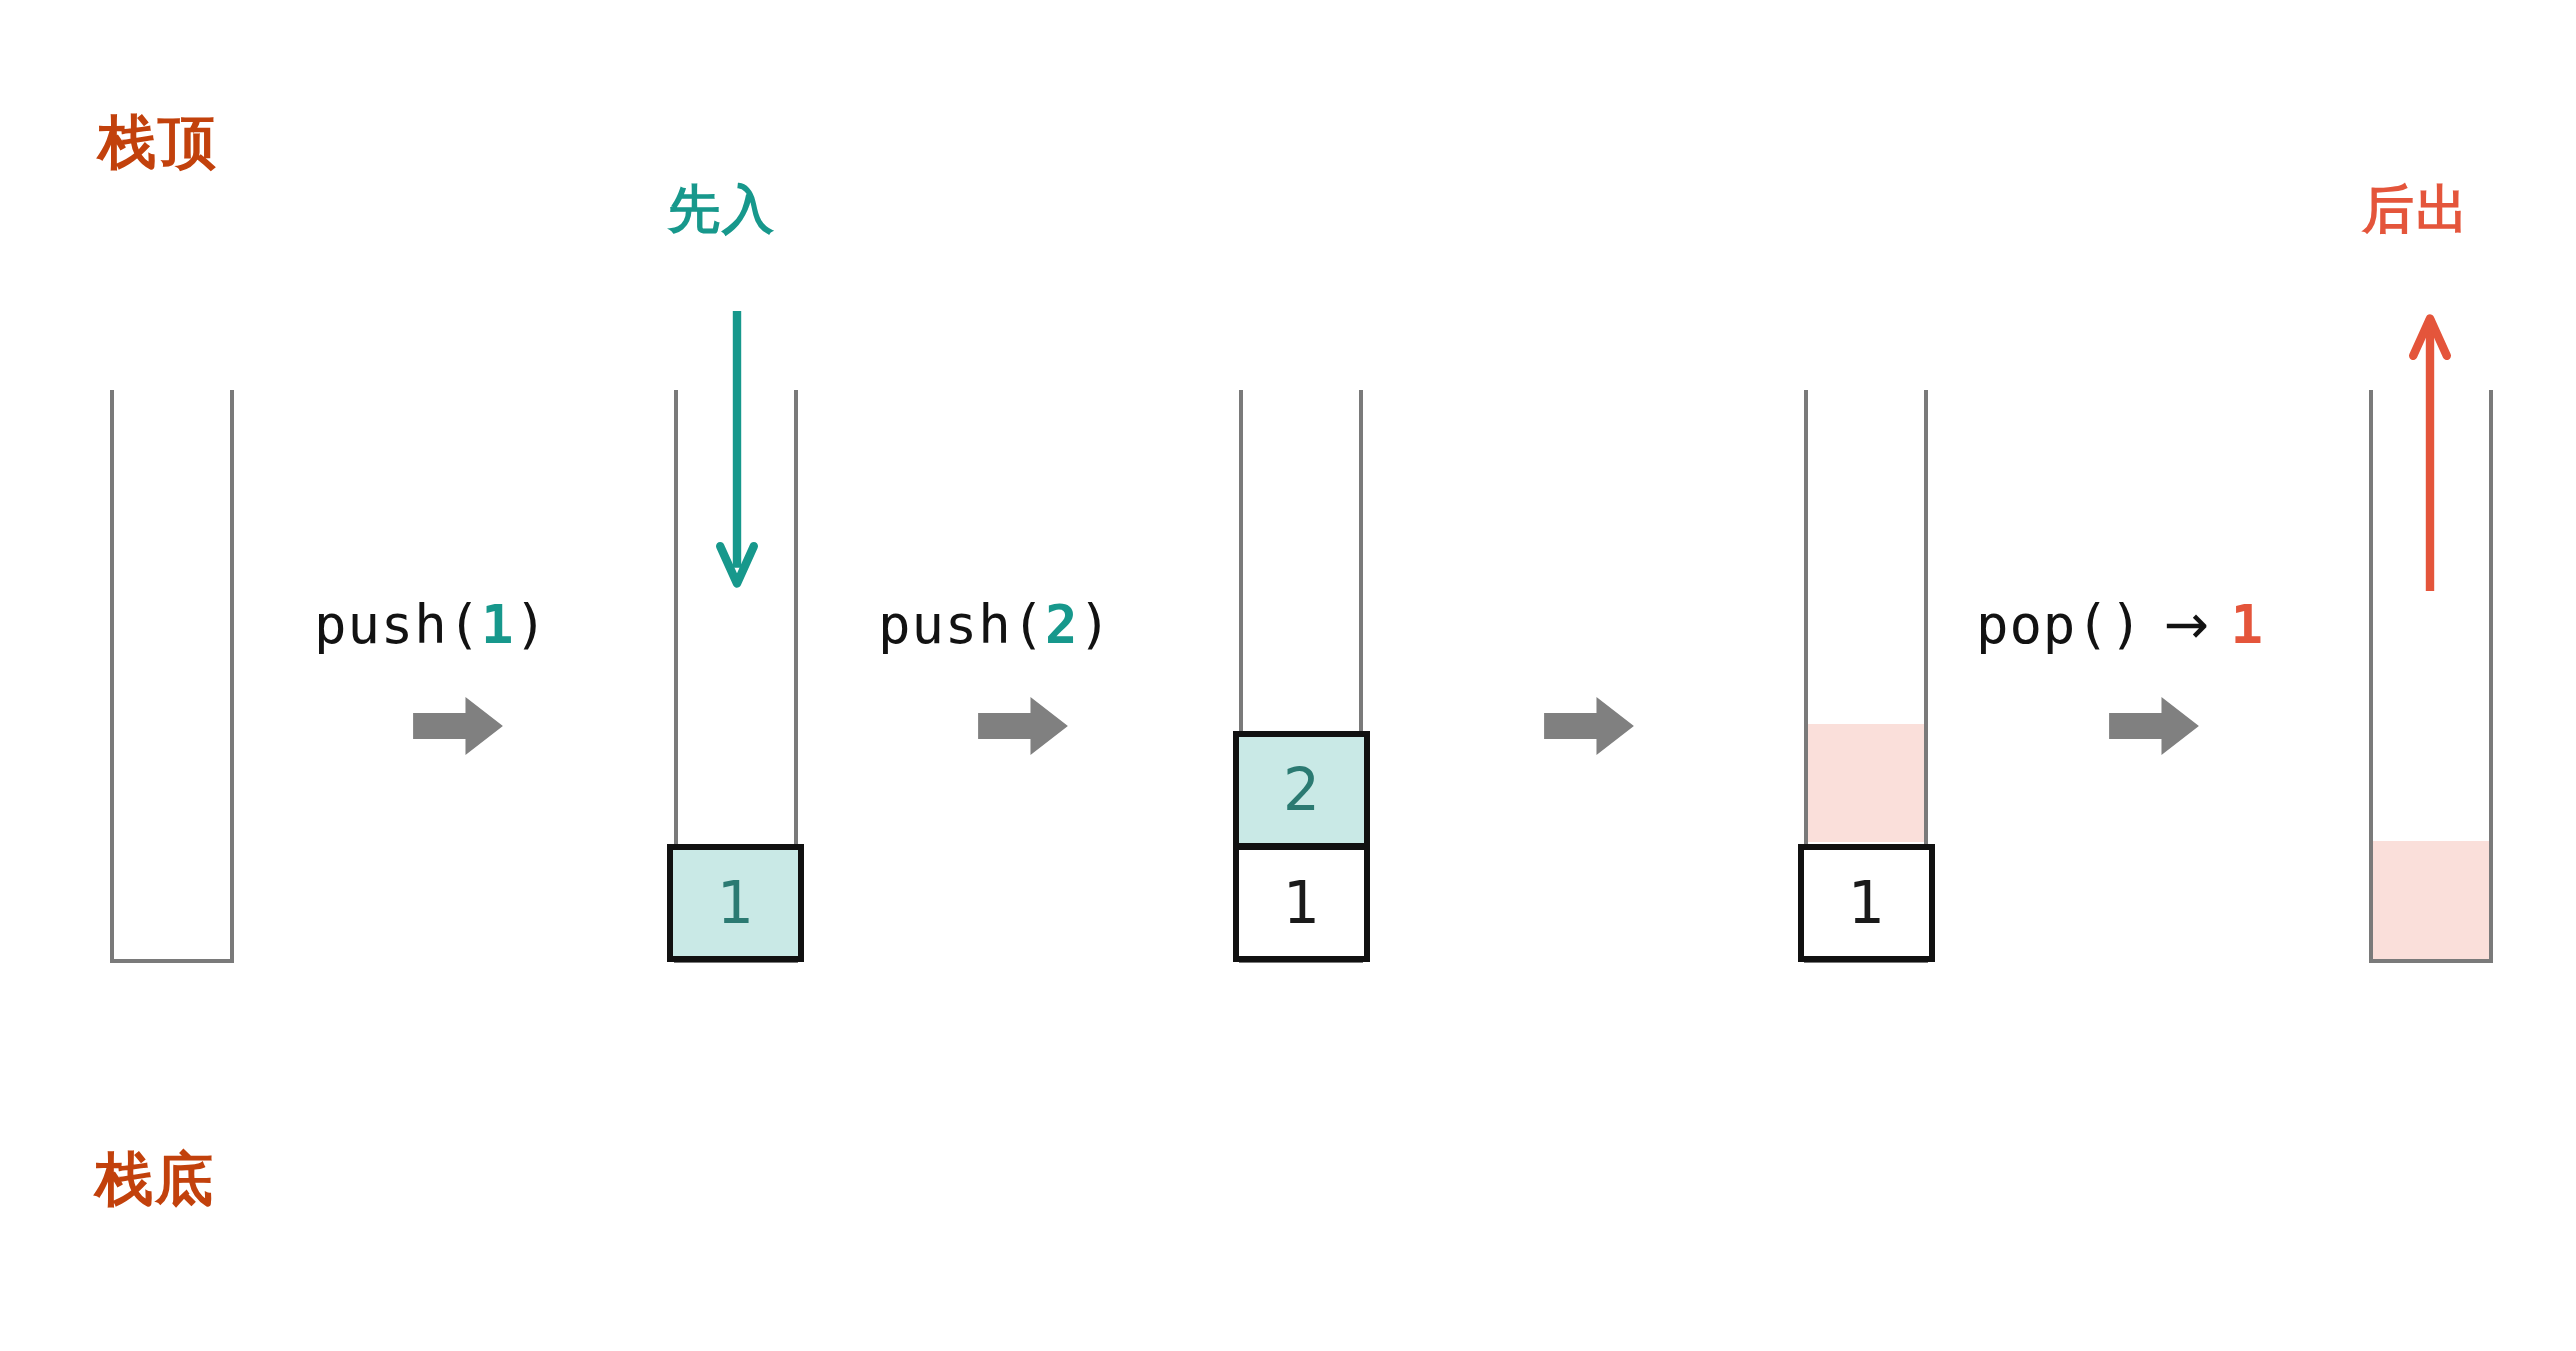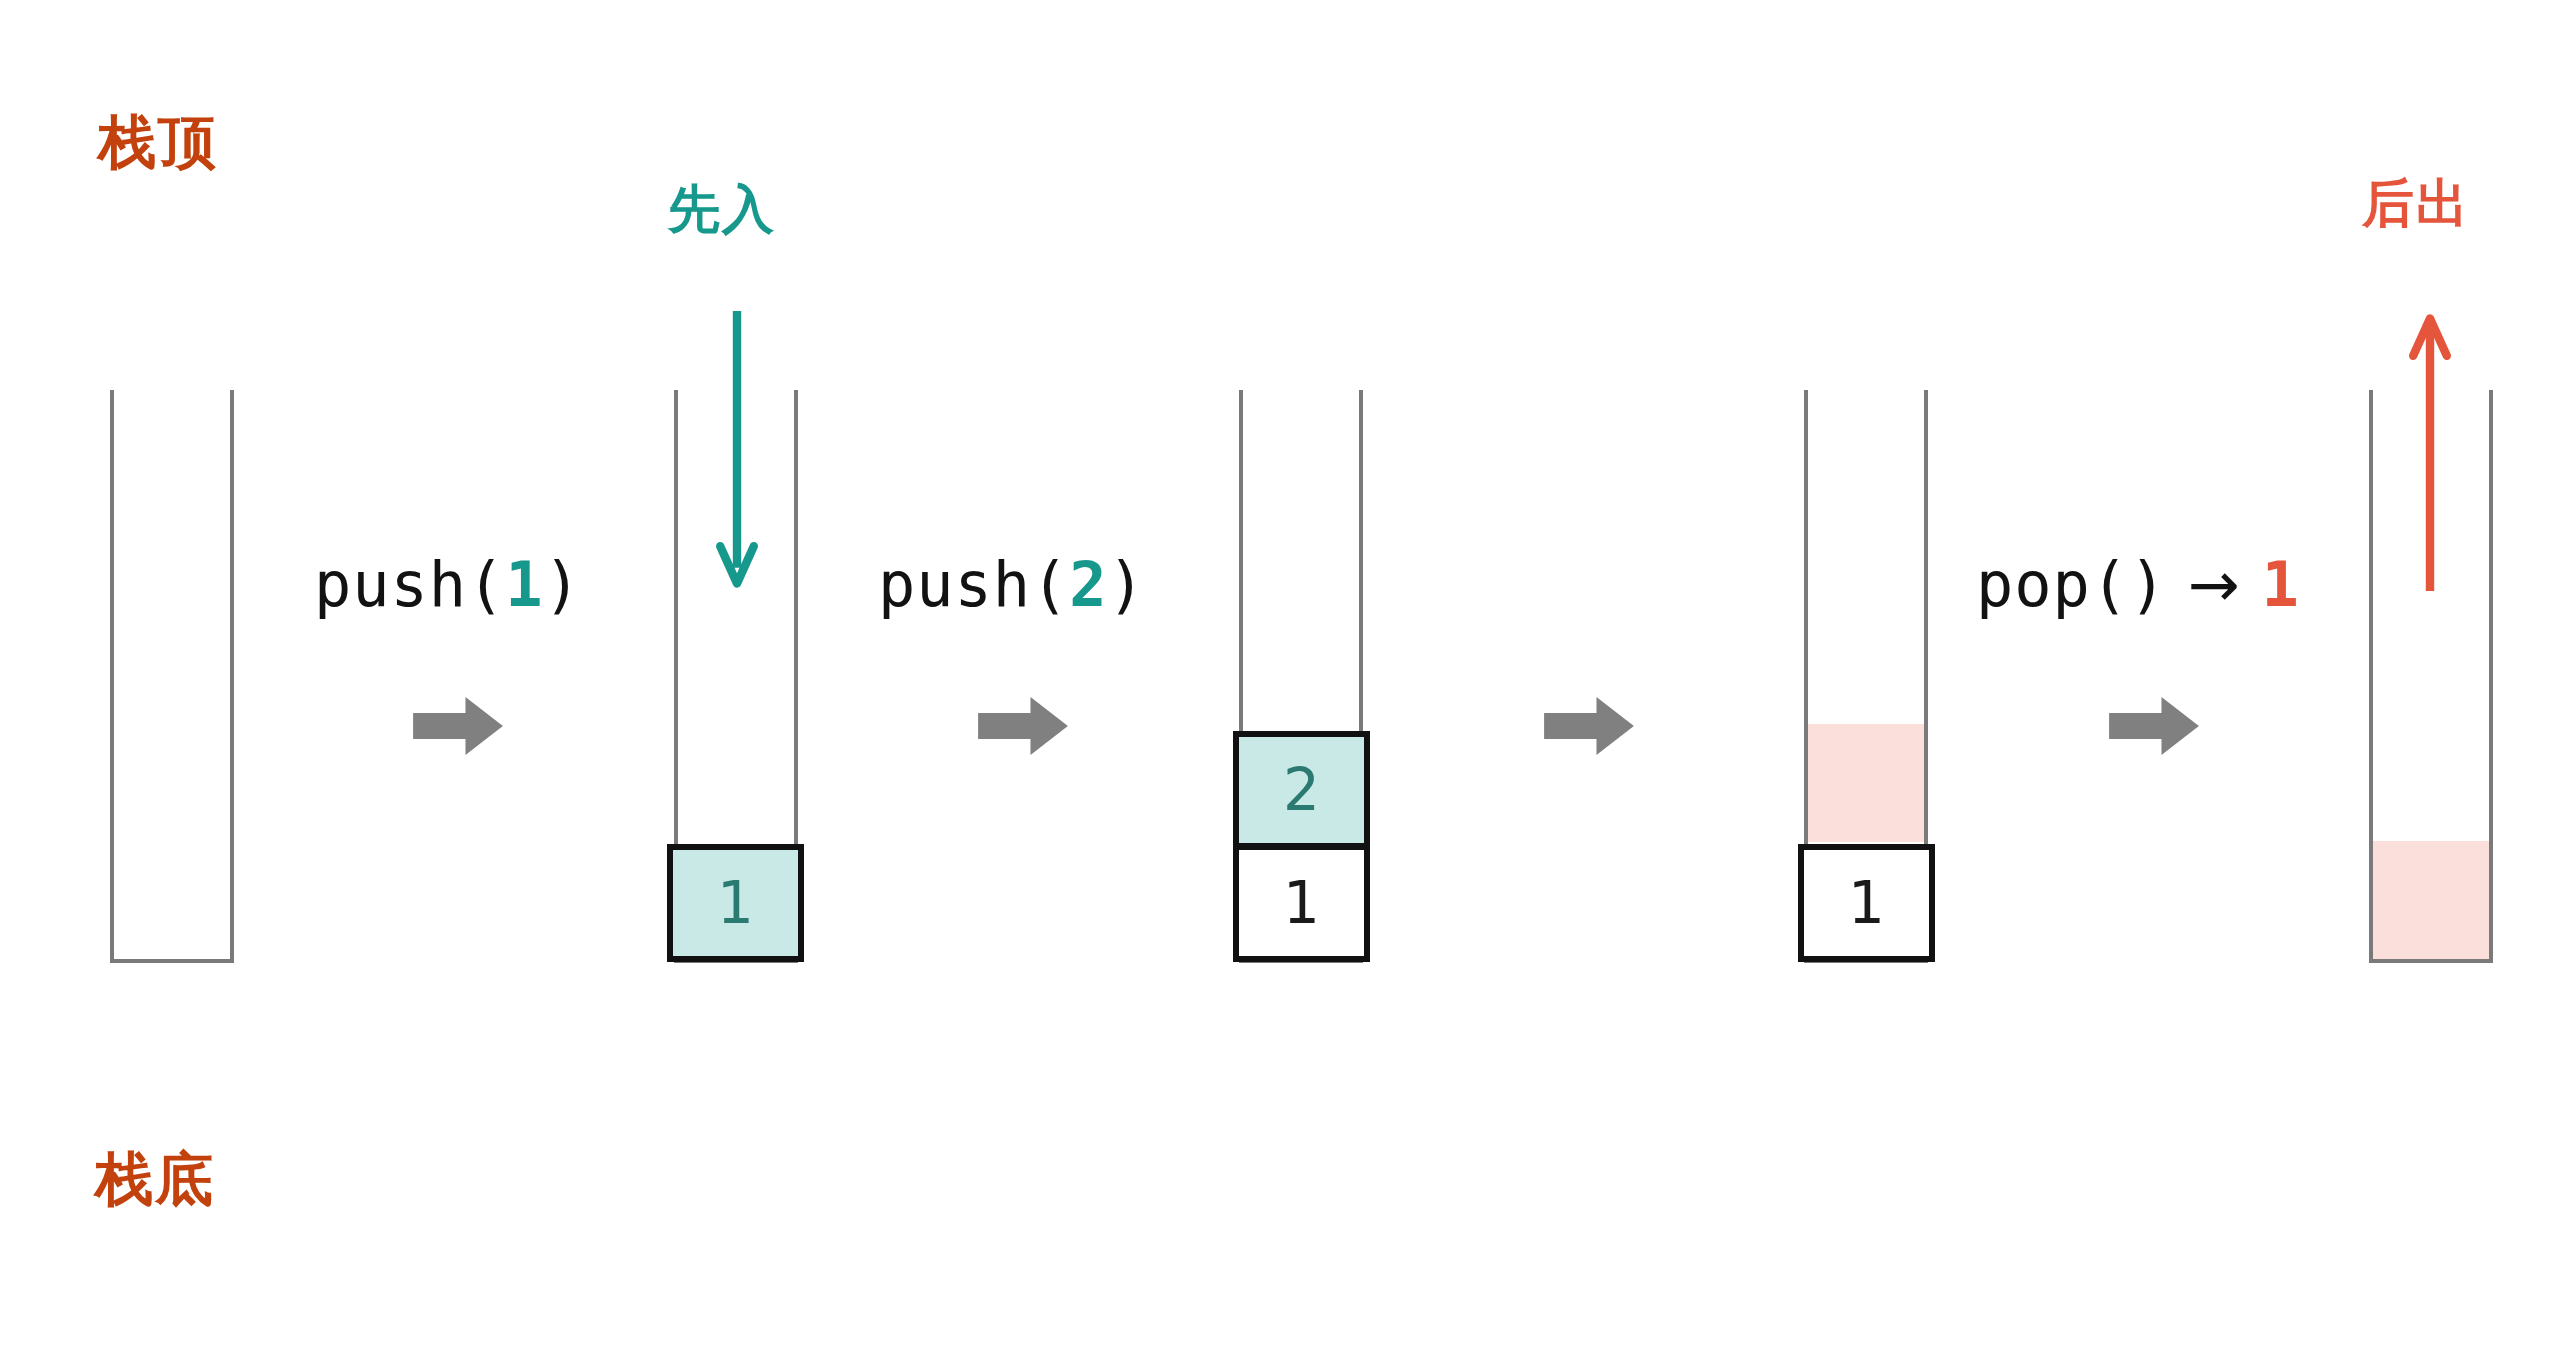--- a/index.html
+++ b/index.html
@@ -24,21 +24,21 @@
 
   
   .cell{position:absolute;box-sizing:border-box;width:137px;height:118px;
         border:6.6px solid #111;display:flex;align-items:center;justify-content:center;
         font-size:58px;font-weight:500;line-height:1;}
   .cell.teal{background:#c9e9e6;color:#2b7a72;}
   .cell.plain{background:#fff;color:#1a1a1a;}
 
   
   .op{position:absolute;font-family:"DejaVu Sans Mono","Liberation Mono",monospace;
-      font-size:62px;color:#121212;white-space:nowrap;line-height:1;letter-spacing:0.9px;}
+      font-size:54px;color:#121212;white-space:nowrap;line-height:1;letter-spacing:0.9px;margin-top:44px;}
   .op .hl-teal{color:#17988c;font-weight:700;}
   .op .hl-orange{color:#e4553b;font-weight:700;}
   .op .arrow-glyph{font-family:"DejaVu Sans","Liberation Sans",sans-serif;}
 
   
   .fatarrow{position:absolute;width:90px;height:58px;}
 
   
   .anno-label{position:absolute;font-size:52px;font-weight:600;line-height:1;
               white-space:nowrap;letter-spacing:1.9px;}
@@ -96,20 +96,20 @@
     <span>pop()</span><span class="arrow-glyph" style="padding:0 20.7px;">→</span><span class="hl-orange">1</span>
   </div>
   <svg class="fatarrow" style="left:2109px;top:697px;" viewBox="0 0 96 62">
     <path d="M0 17 H56 V0 L96 31 L56 62 V45 H0 Z" fill="#808080"></path>
   </svg>
 
   <div class="tube" style="left:2369px;">
     <div class="tube-fill" style="bottom:0;height:118px;"></div>
   </div>
 
-  <div class="anno-label" id="anno-out-label" style="left:2362px;top:177px;text-align:right;">后出</div>
+  <div class="anno-label" id="anno-out-label" style="left:2362px;top:183px;text-align:right;">后出</div>
   <svg class="anno-arrow" style="left:2402px;top:310px;" width="56" height="282" viewBox="0 0 60 300">
     <line x1="30" y1="8" x2="30" y2="300" stroke="#e4553b" stroke-width="9"></line>
     <path d="M12 48 L30 8 L48 48" fill="none" stroke="#e4553b" stroke-width="9" stroke-linecap="round" stroke-linejoin="round"></path>
   </svg>
 
 </div>
 
 
 </body></html>

